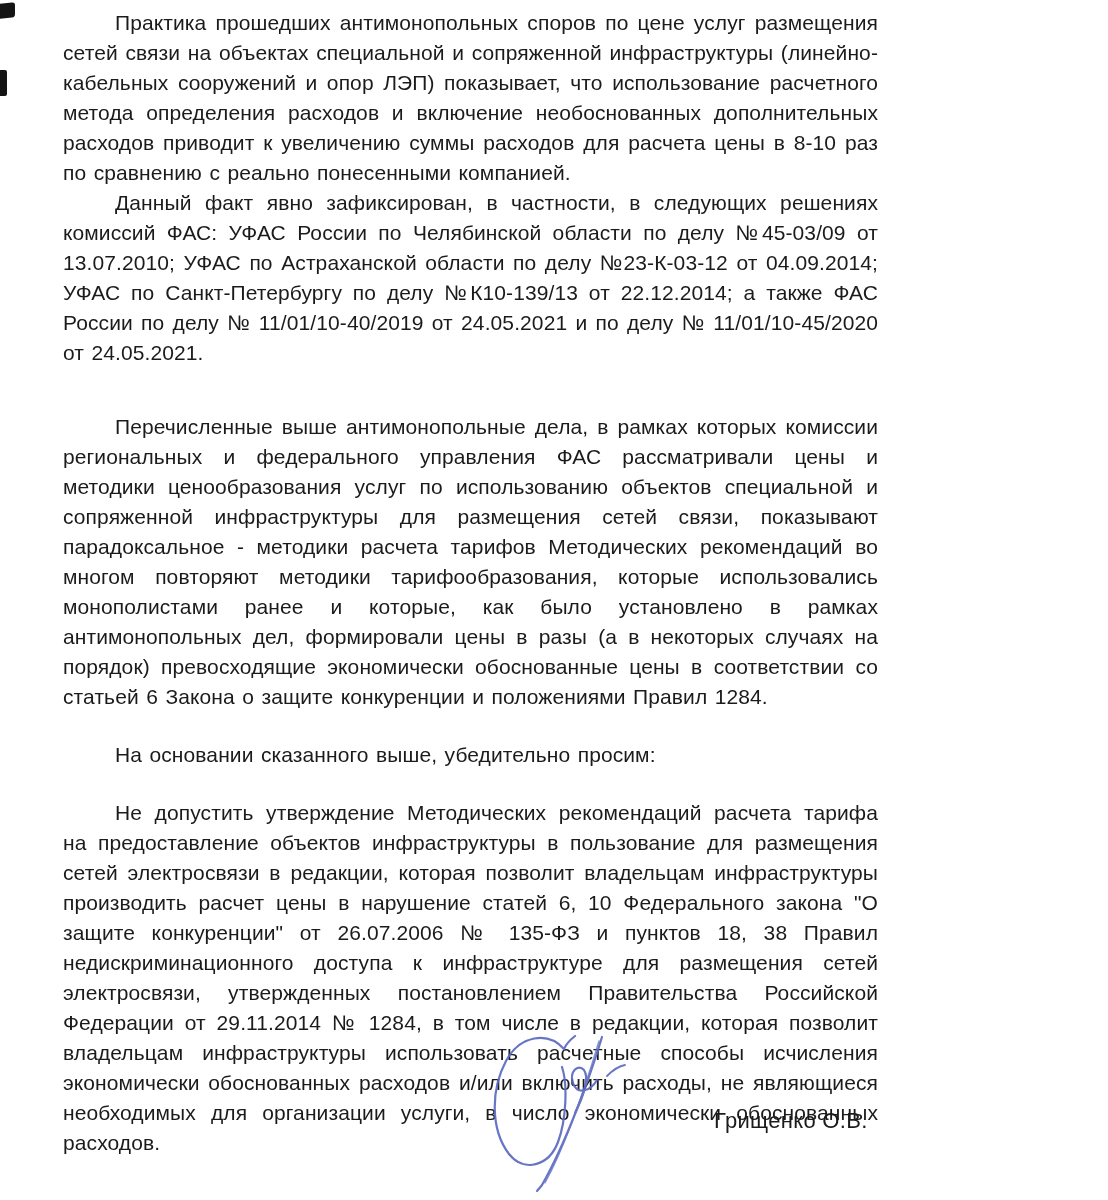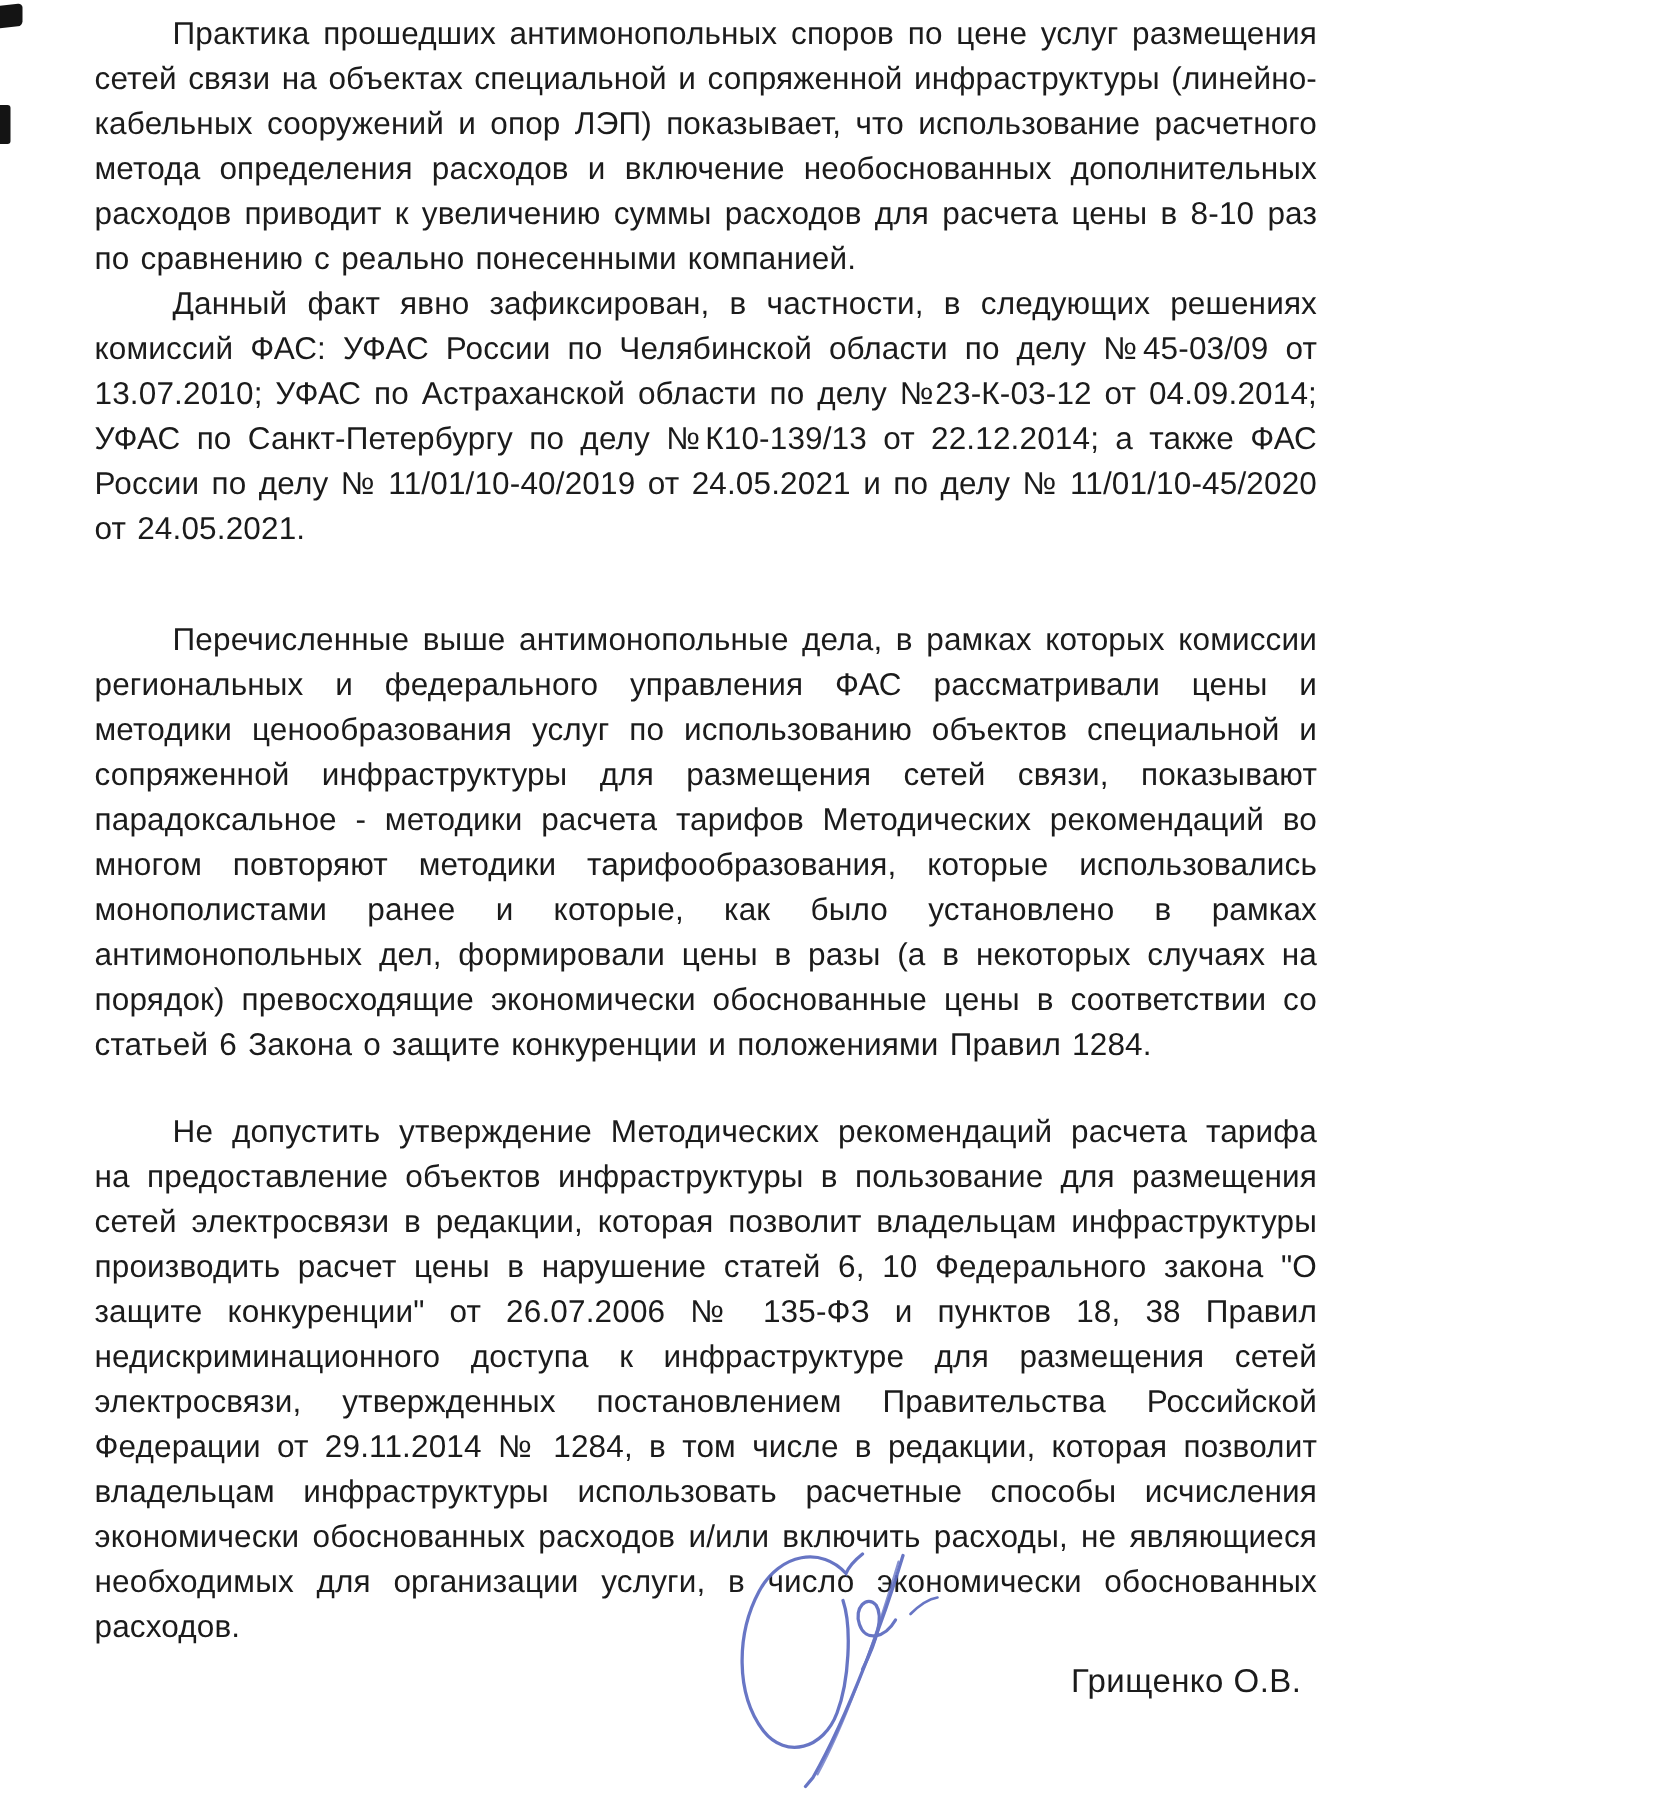--- a/index.html
+++ b/index.html
@@ -69,20 +69,21 @@
 <body>
 
 <div class="page">
 
   <div class="scan-artifact a1"></div>
   <div class="scan-artifact a2"></div>
 
   <p class="para">Практика прошедших антимонопольных споров по цене услуг размещения сетей связи на объектах специальной и сопряженной инфраструктуры (линейно-кабельных сооружений и опор ЛЭП) показывает, что использование расчетного метода определения расходов и включение необоснованных дополнительных расходов приводит к увеличению суммы расходов для расчета цены в 8-10 раз по сравнению с реально понесенными компанией.</p>
   <p class="para">Данный факт явно зафиксирован, в частности, в следующих решениях комиссий ФАС: УФАС России по Челябинской области по делу №45-03/09 от 13.07.2010; УФАС по Астраханской области по делу №23-К-03-12 от 04.09.2014; УФАС по Санкт-Петербургу по делу №К10-139/13 от 22.12.2014; а также ФАС России по делу № 11/01/10-40/2019 от 24.05.2021 и по делу № 11/01/10-45/2020 от 24.05.2021.</p>
   <p class="para gap-lg">Перечисленные выше антимонопольные дела, в рамках которых комиссии региональных и федерального управления ФАС рассматривали цены и методики ценообразования услуг по использованию объектов специальной и сопряженной инфраструктуры для размещения сетей связи, показывают парадоксальное - методики расчета тарифов Методических рекомендаций во многом повторяют методики тарифообразования, которые использовались монополистами ранее и которые, как было установлено в рамках антимонопольных дел, формировали цены в разы (а в некоторых случаях на порядок) превосходящие экономически обоснованные цены в соответствии со статьей 6 Закона о защите конкуренции и положениями Правил 1284.</p>
+  <p class="para gap-md">На основании сказанного выше, убедительно просим:</p>
   <p class="para gap-md">Не допустить утверждение Методических рекомендаций расчета тарифа на предоставление объектов инфраструктуры в пользование для размещения сетей электросвязи в редакции, которая позволит владельцам инфраструктуры производить расчет цены в нарушение статей 6, 10 Федерального закона "О защите конкуренции" от 26.07.2006 № 135-ФЗ и пунктов 18, 38 Правил недискриминационного доступа к инфраструктуре для размещения сетей электросвязи, утвержденных постановлением Правительства Российской Федерации от 29.11.2014 № 1284, в том числе в редакции, которая позволит владельцам инфраструктуры использовать расчетные способы исчисления экономически обоснованных расходов и/или включить расходы, не являющиеся необходимых для организации услуги, в число экономически обоснованных расходов.</p>
 
   <div class="closing">
   </div>
 
   <svg class="signature-svg" viewBox="0 0 225 185" fill="none" xmlns="http://www.w3.org/2000/svg">
     <g stroke="#5b6ac0" stroke-width="2.2" stroke-linecap="round" fill="none" opacity="0.92">
 
       <path d="M 97 21 C 92 25, 88 29, 86 34 C 70 16, 42 20, 28 46 C 13 74, 12 114, 31 139 C 46 158, 71 151, 80 127 C 88 106, 90 70, 84 52"></path>
 

